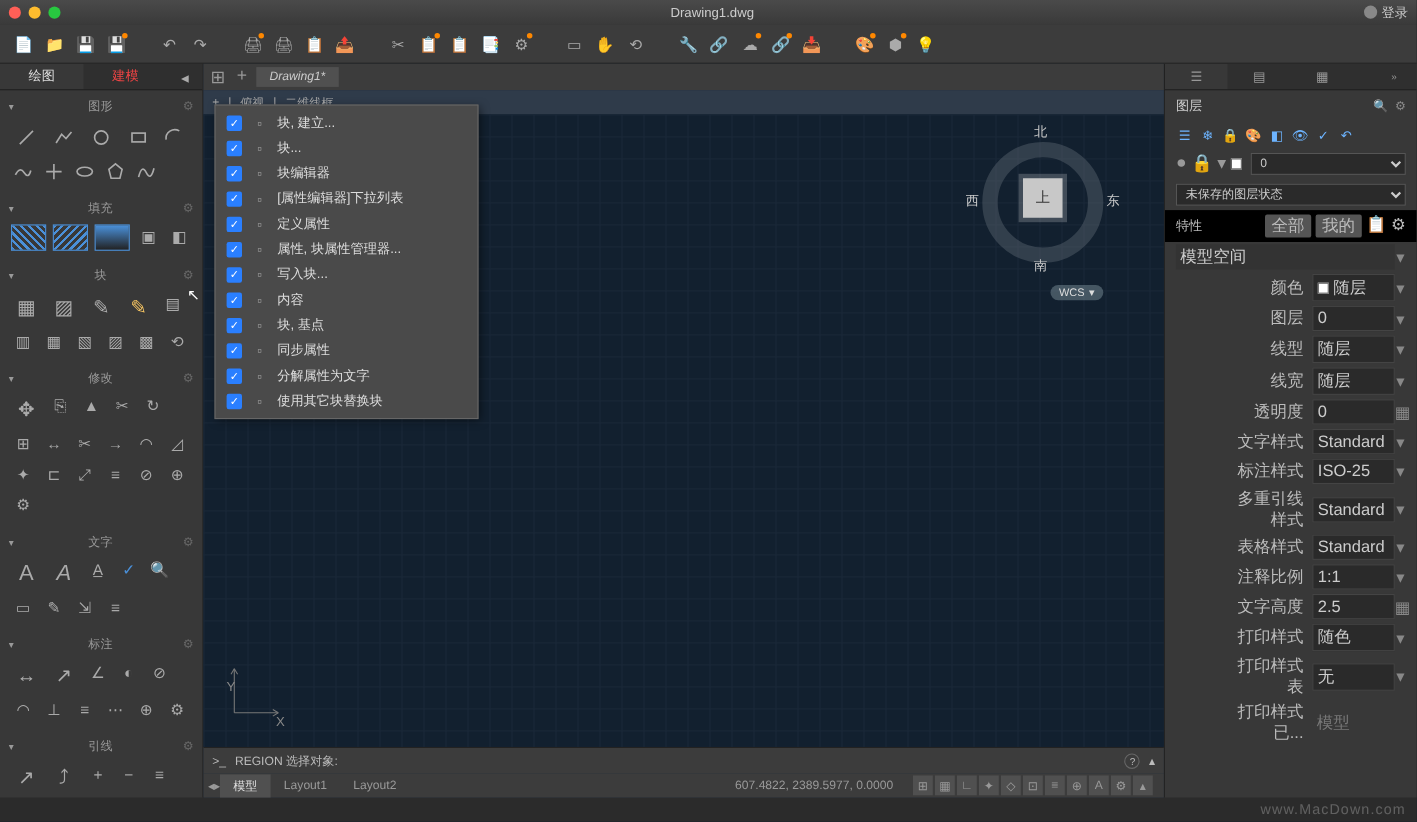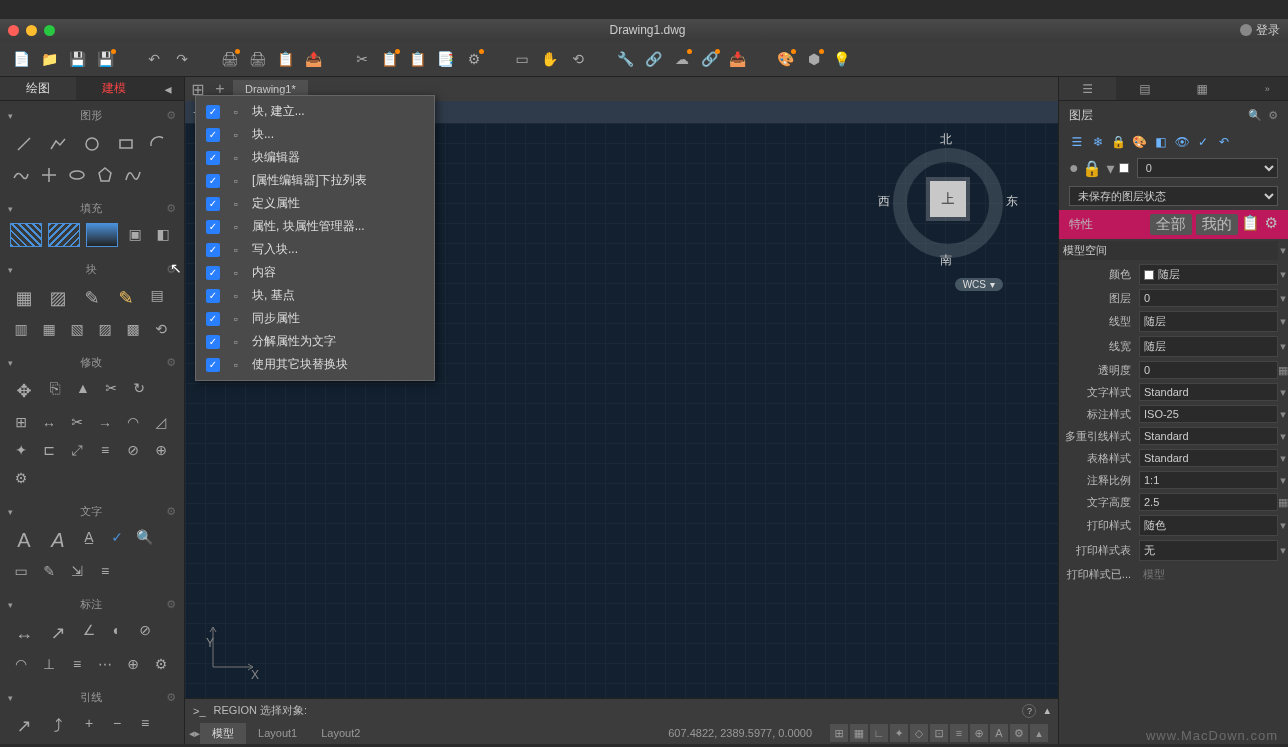--- a/index.html
+++ b/index.html
@@ -1,17 +1,17 @@
 <!DOCTYPE html>
 <html><head>
 <meta charset="utf-8">
 <style>
 * { margin: 0; padding: 0; box-sizing: border-box; font-family: "PingFang SC", "Microsoft YaHei", sans-serif; }
 body { background: #2b2b2b; color: #bbb; overflow: hidden; width: 1288px; height: 747px; position: relative; }
-.titlebar { height: 22px; background: linear-gradient(#4a4a4a,#3a3a3a); display: flex; align-items: center; padding: 0 8px; margin-top: 19px; }
+.titlebar { height: 22px; background: linear-gradient(#4a4a4a,#3a3a3a); display: flex; align-items: center; padding: 0 8px; }
 .traffic { display: flex; gap: 7px; }
 .traffic span { width: 11px; height: 11px; border-radius: 50%; display: block; }
 .tl-red { background: #ff5f57; }
 .tl-yellow { background: #febc2e; }
 .tl-green { background: #28c840; }
 .title { flex: 1; text-align: center; font-size: 12px; color: #ccc; }
 .login { font-size: 12px; color: #ccc; display: flex; align-items: center; gap: 4px; }
 .login::before { content: ""; width: 12px; height: 12px; background: #888; border-radius: 50%; display: inline-block; }
 
 .toolbar { height: 36px; background: #3c3c3c; display: flex; align-items: center; padding: 0 10px; gap: 6px; border-bottom: 1px solid #222; }
@@ -33,21 +33,21 @@
 .sec-gear { font-size: 11px; color: #666; }
 .icon-grid { display: flex; flex-wrap: wrap; gap: 2px; padding: 2px; }
 .tool-icon { width: 26px; height: 26px; display: flex; align-items: center; justify-content: center; cursor: pointer; font-size: 14px; color: #aaa; }
 .tool-icon.big { width: 32px; height: 32px; font-size: 18px; }
 .tool-icon svg { width: 18px; height: 18px; stroke: #aaa; fill: none; stroke-width: 1.5; }
 .hatch { width: 32px; height: 24px; background: repeating-linear-gradient(45deg,#4a90d9,#4a90d9 2px,transparent 2px,transparent 5px); margin: 2px; display: inline-block; border: 1px solid #4a90d9; }
 
 .center { flex: 1; display: flex; flex-direction: column; background: #1e2a3a; position: relative; }
 .doc-tabs { height: 24px; background: #3c3c3c; display: flex; align-items: center; padding: 0 4px; gap: 4px; }
 .doc-tab-icon { width: 18px; height: 18px; display: flex; align-items: center; justify-content: center; color: #999; cursor: pointer; }
-.doc-tab { padding: 3px 12px; background: #505050; font-size: 11px; color: #ccc; cursor: pointer; }
+.doc-tab { padding: 3px 12px; background: #505050; font-size: 11px; color: #ccc; cursor: pointer; font-style: italic; }
 .breadcrumb { height: 22px; background: #2f3b4a; display: flex; align-items: center; padding: 0 8px; font-size: 11px; color: #aaa; gap: 8px; }
 .canvas { flex: 1; background: #12202f; background-image: linear-gradient(#1a2838 1px,transparent 1px),linear-gradient(90deg,#1a2838 1px,transparent 1px); background-size: 20px 20px; position: relative; }
 .viewcube { position: absolute; top: 10px; right: 40px; width: 140px; height: 140px; }
 .viewcube .ring { position: absolute; top: 15px; left: 15px; width: 110px; height: 110px; border: 14px solid rgba(100,110,120,0.4); border-radius: 50%; }
 .viewcube .cube { position: absolute; top: 48px; left: 52px; width: 36px; height: 36px; background: #c8c8c8; display: flex; align-items: center; justify-content: center; color: #333; font-size: 13px; outline: 4px solid rgba(255,255,255,0.2); }
 .viewcube .dir { position: absolute; font-size: 12px; color: #ccc; }
 .viewcube .n { top: -2px; left: 62px; }
 .viewcube .s { bottom: 4px; left: 62px; }
 .viewcube .e { right: 0px; top: 60px; }
 .viewcube .w { left: 0px; top: 60px; }
@@ -76,25 +76,25 @@
 .rtab .chev { font-size: 9px; margin-left: 16px; }
 .rsec-title { font-size: 12px; padding: 6px 10px; color: #ccc; display: flex; justify-content: space-between; align-items: center; }
 .rsec-icons { font-size: 11px; color: #888; display: flex; gap: 6px; }
 .layer-row { display: flex; gap: 4px; padding: 4px 10px; align-items: center; }
 .layer-icons { display: flex; gap: 5px; flex-wrap: wrap; padding: 4px 10px; }
 .layer-icons span { width: 16px; height: 16px; display: flex; align-items: center; justify-content: center; cursor: pointer; font-size: 12px; color: #6db4ff; }
 .layer-select { background: #2a2a2a; border: 1px solid #555; color: #ccc; font-size: 11px; padding: 2px 4px; flex: 1; }
 .rsec-item { font-size: 11px; padding: 4px 12px; color: #999; cursor: pointer; }
 .rsec-item::before { content: "▸ "; font-size: 9px; }
 
-.props { flex: 1; overflow: auto; }
-.prop-header { display: flex; justify-content: space-between; align-items: center; padding: 4px 10px; font-size: 12px; background: #be185d; }
+.props { flex: 1; overflow: auto; margin-left: 44px; }
+.prop-header { display: flex; justify-content: space-between; align-items: center; padding: 4px 10px; font-size: 12px; background: #000000; }
 .prop-header .pills { display: flex; gap: 4px; font-size: 15px; }
 .pill { background: #555; padding: 1px 6px; border-radius: 2px; cursor: pointer; }
-.prop-row { display: flex; padding: 2px 0; font-size: 11px; align-items: center; justify-content: center; }
+.prop-row { display: flex; padding: 2px 10px; font-size: 15px; align-items: center; justify-content: center; }
 .prop-label { width: 80px; text-align: right; padding-right: 8px; color: #bbb; }
 .prop-val { flex: 1; background: #2a2a2a; border: 1px solid #444; padding: 2px 4px; color: #ccc; display: flex; align-items: center; }
 .prop-val.static { background: transparent; border: none; color: #777; }
 .prop-dd { width: 10px; text-align: center; color: #888; cursor: pointer; }
 .swatch { width: 10px; height: 10px; background: #fff; border: 1px solid #666; margin-right: 4px; }
 
 .context-menu { position: absolute; top: 95px; left: 195px; width: 240px; background: #4a4a4a; border: 1px solid #666; box-shadow: 2px 2px 8px rgba(0,0,0,0.5); padding: 4px; z-index: 100; }
 .ctx-item { display: flex; align-items: center; gap: 8px; padding: 3px 6px; font-size: 12px; color: #ddd; cursor: pointer; }
 .ctx-check { width: 14px; height: 14px; background: #2a7fff; border-radius: 2px; display: flex; align-items: center; justify-content: center; color: #fff; font-size: 10px; }
 .ctx-icon { width: 16px; height: 16px; display: flex; align-items: center; justify-content: center; color: #aaa; font-size: 12px; }

